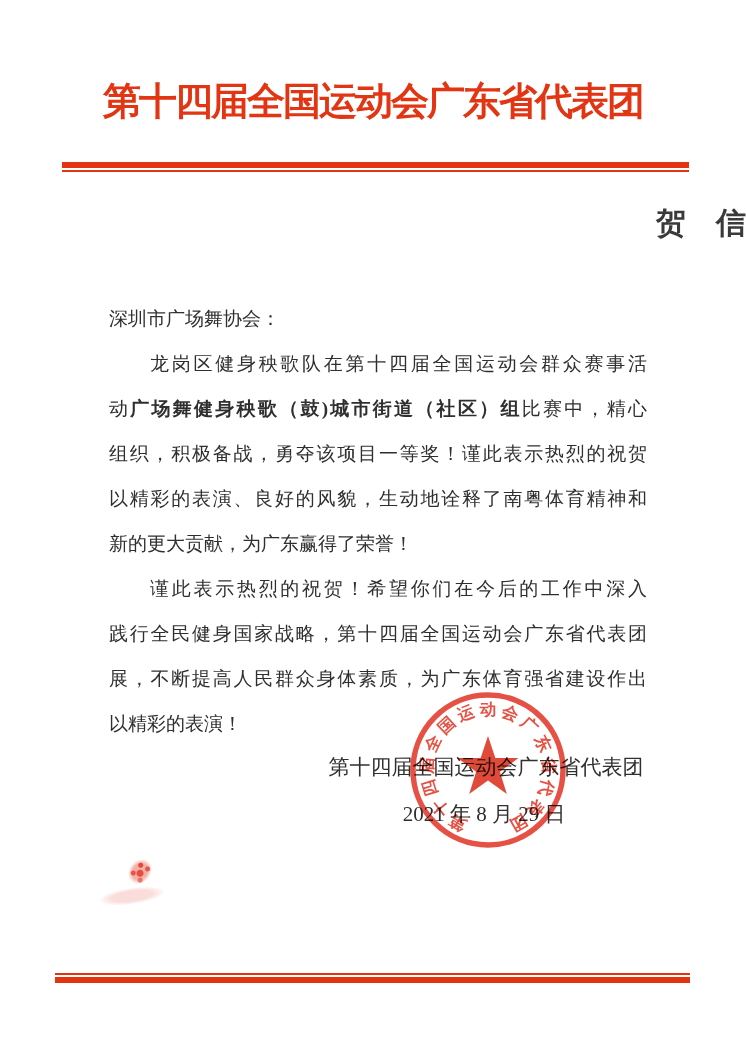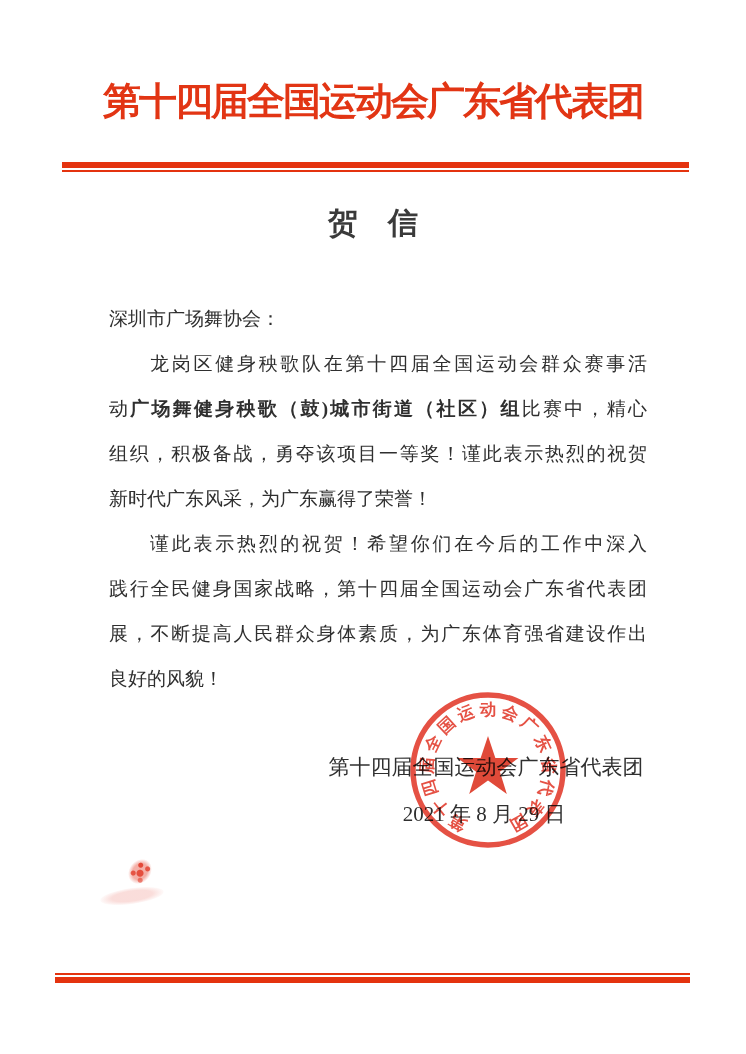--- a/index.html
+++ b/index.html
@@ -28,21 +28,21 @@
   .rule-top{top:162px;}
   .rule-top .thick{height:6px;background:var(--rule);}
   .rule-top .gap{height:2px;}
   .rule-top .thin{height:2px;background:var(--rule);}
   .rule-bottom{top:973px;left:55px;width:635px;}
   .rule-bottom .thin{height:2px;background:var(--rule);}
   .rule-bottom .gap{height:2px;}
   .rule-bottom .thick{height:6px;background:var(--rule);}
   .letter-title{
     position:absolute;top:203px;left:0;width:746px;
-    text-align:center;
+    text-align:right;
     font-size:30px;font-weight:700;color:#3a3a3a;
     white-space:pre;
   }
   .body-block{
     position:absolute;top:296px;left:109px;width:538px;
     font-size:19px;line-height:45px;color:var(--ink);
   }
   .bline{height:45px;white-space:nowrap;}
   .bline.j{white-space:normal;text-align:justify;text-align-last:justify;}
   .bline.indent{padding-left:41px;}
@@ -102,25 +102,26 @@
     <div class="thin"></div>
   </div>
 
   <div class="letter-title">贺　信</div>
 
   <div class="body-block">
     <div class="bline">深圳市广场舞协会：</div>
     <div class="bline j indent">龙岗区健身秧歌队在第十四届全国运动会群众赛事活</div>
     <div class="bline j"><span>动</span><span class="bold-seg">广场舞健身秧歌（鼓)城市街道（社区）组</span><span>比赛中，精心</span></div>
     <div class="bline j">组织，积极备战，勇夺该项目一等奖！谨此表示热烈的祝贺</div>
-    <div class="bline">新时代广东风采，为广东赢得了荣誉！</div>
+    <div class="bline j">以精彩的表演、良好的风貌，生动地诠释了南粤体育精神和</div>
+    <div class="bline">新的更大贡献，为广东赢得了荣誉！</div>
     <div class="bline j indent">谨此表示热烈的祝贺！希望你们在今后的工作中深入</div>
     <div class="bline j">践行全民健身国家战略，第十四届全国运动会广东省代表团</div>
     <div class="bline j">展，不断提高人民群众身体素质，为广东体育强省建设作出</div>
-    <div class="bline">良好的风貌！</div>
+    <div class="bline">以精彩的表演！</div>
   </div>
 
   <div class="signature">第十四届全国运动会广东省代表团</div>
   <div class="date-line">2021 年 8 月 29 日</div>
 
   <svg class="seal" viewBox="0 0 164 164" xmlns="http://www.w3.org/2000/svg">
     <circle cx="82" cy="82" r="75"></circle>
     <polygon points="82,48 89.35,69.89 112.43,70.11 93.89,83.86 100.81,105.89 82,92.5 63.19,105.89 70.11,83.86 51.57,70.11 74.65,69.89"></polygon>
     <g id="ring-text">
         <text x="51.5" y="134.82754963085077" transform="rotate(-150 51.5 134.82754963085077)">第</text>

